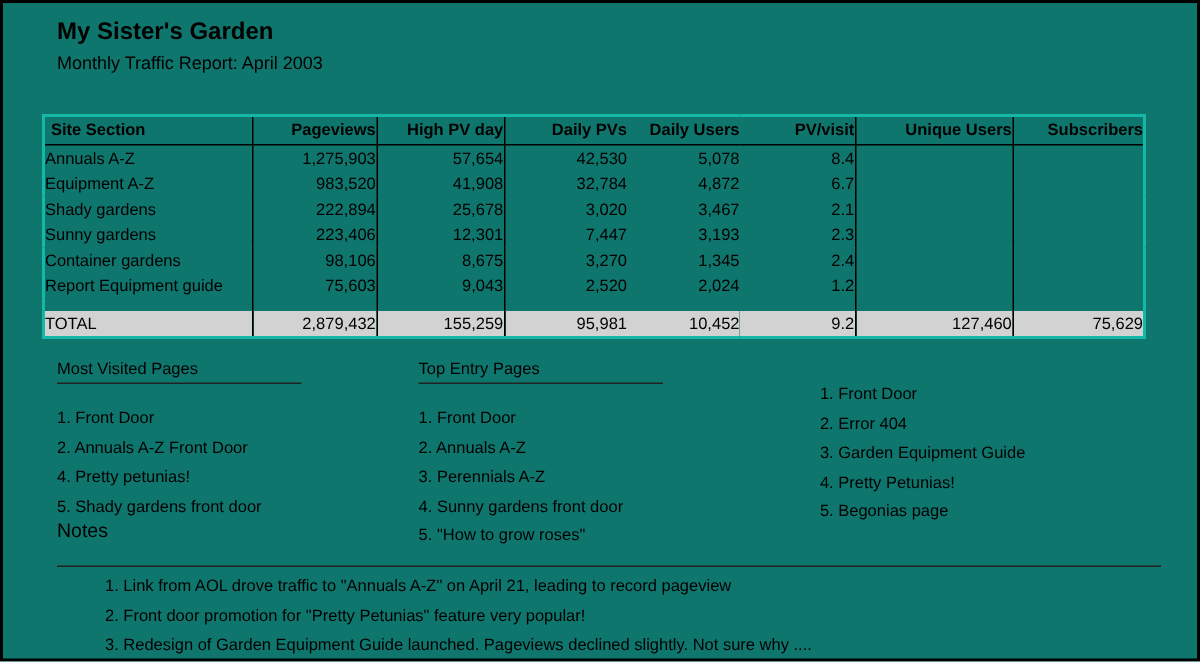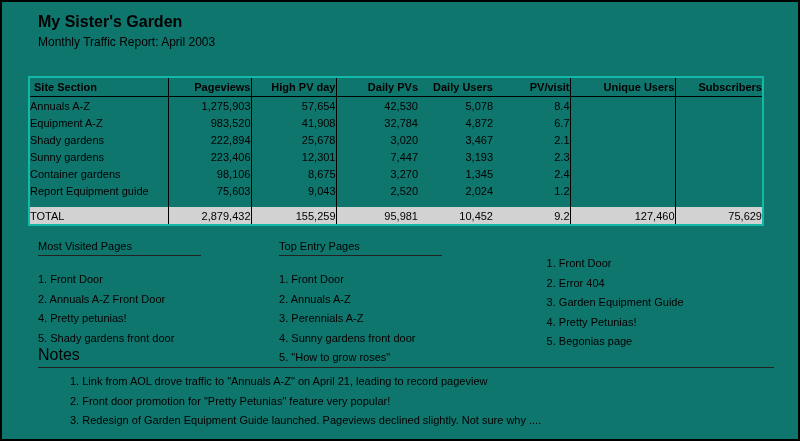--- a/index.html
+++ b/index.html
@@ -53,22 +53,22 @@
     font-size: 11px;
     width: 163px;
     padding-bottom: 3px;
     border-bottom: 1px solid #222;
   }
   .list-items { margin-top: 14px; }
   .list-item { font-size: 11px; line-height: 19.5px; }
 
   .notes { position: absolute; left: 36px; top: 344px; width: 736px; }
   .notes-title {
-    font-size: 16px;
-    padding-bottom: 3px;
+    font-size: 13px;
+    padding-bottom: 16px;
     border-bottom: 1px solid #222;
   }
   .notes-items { margin-top: 4px; margin-left: 32px; }
   .note-item { font-size: 11px; line-height: 19.5px; }
 </style>
 </head>
 <body>
 
 <div class="page">
 

